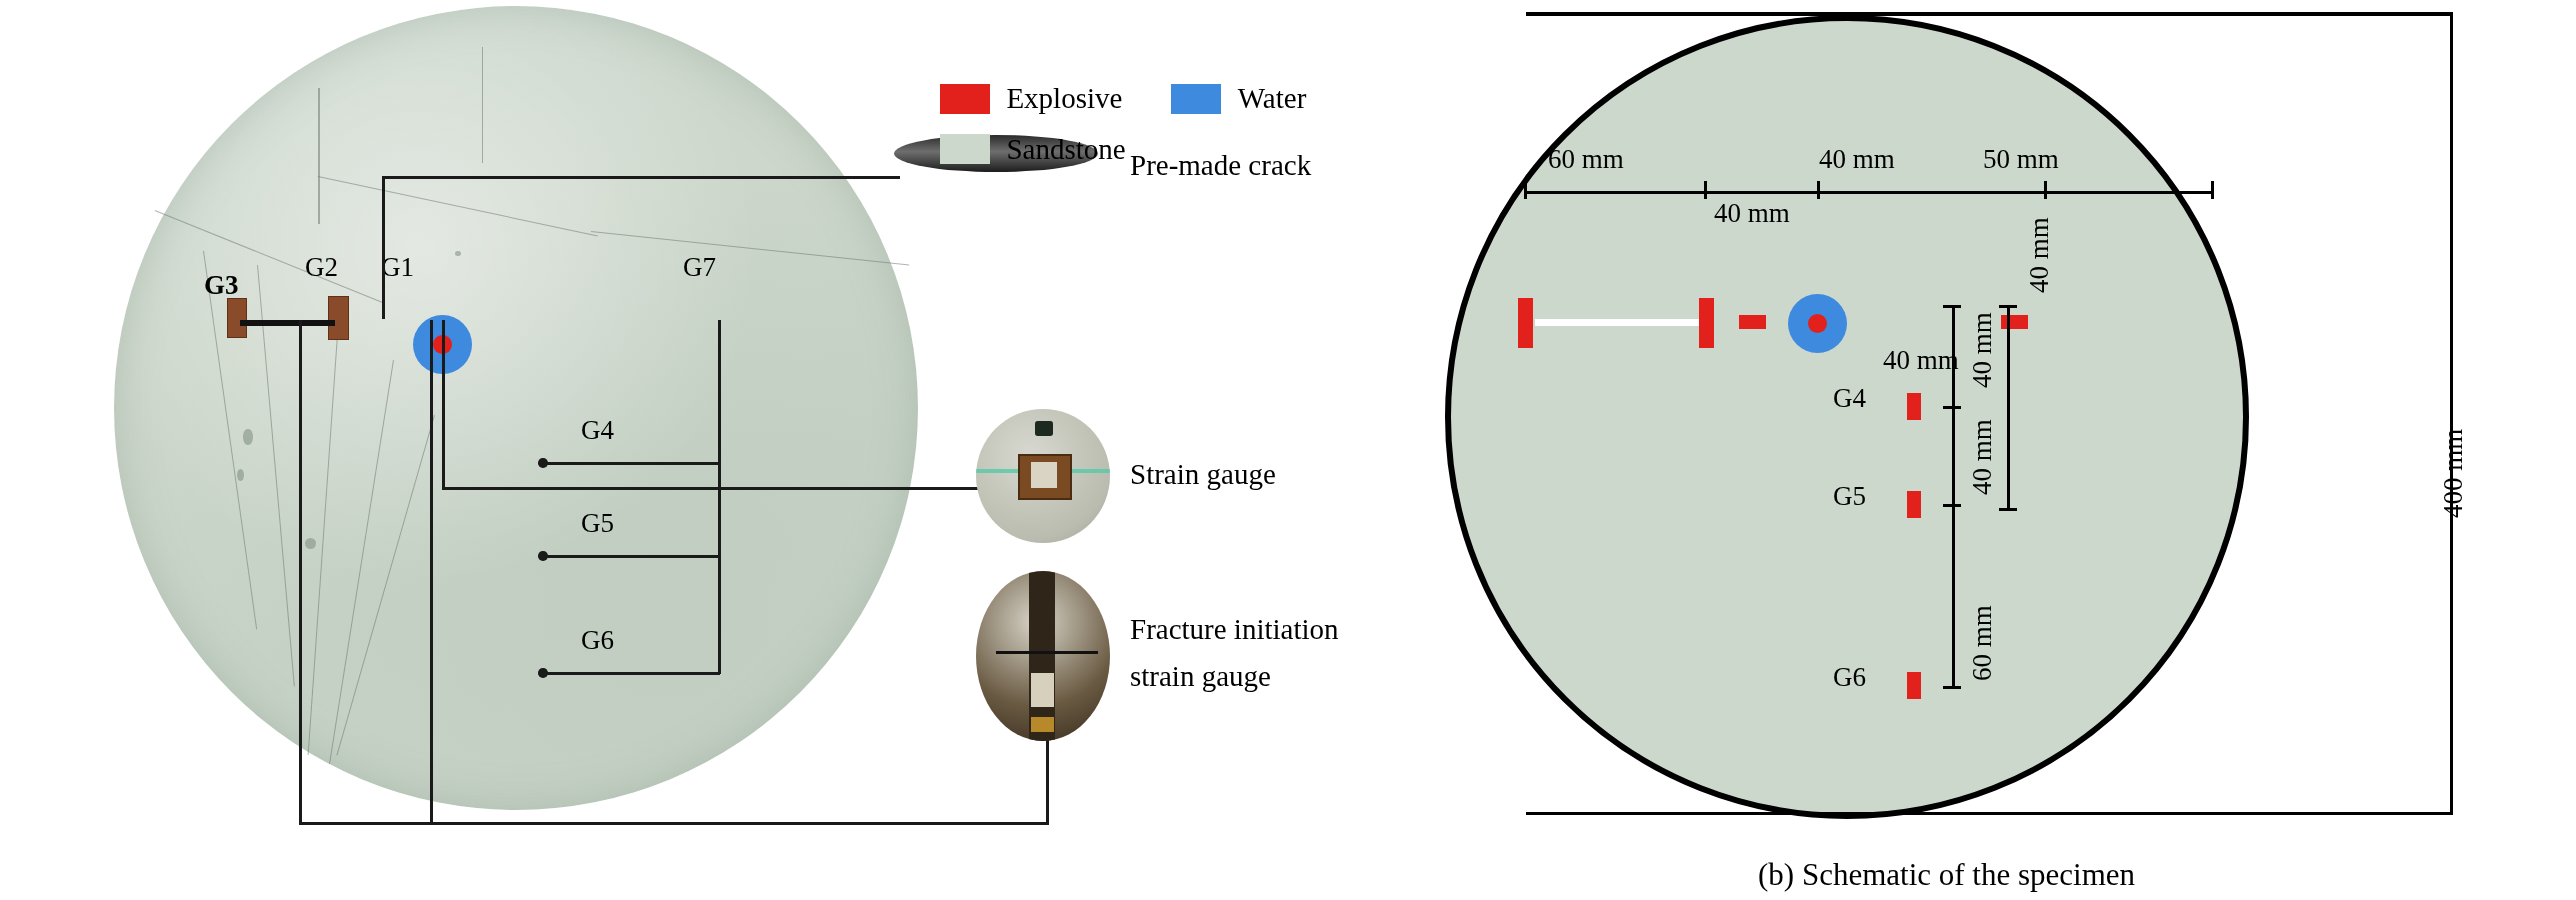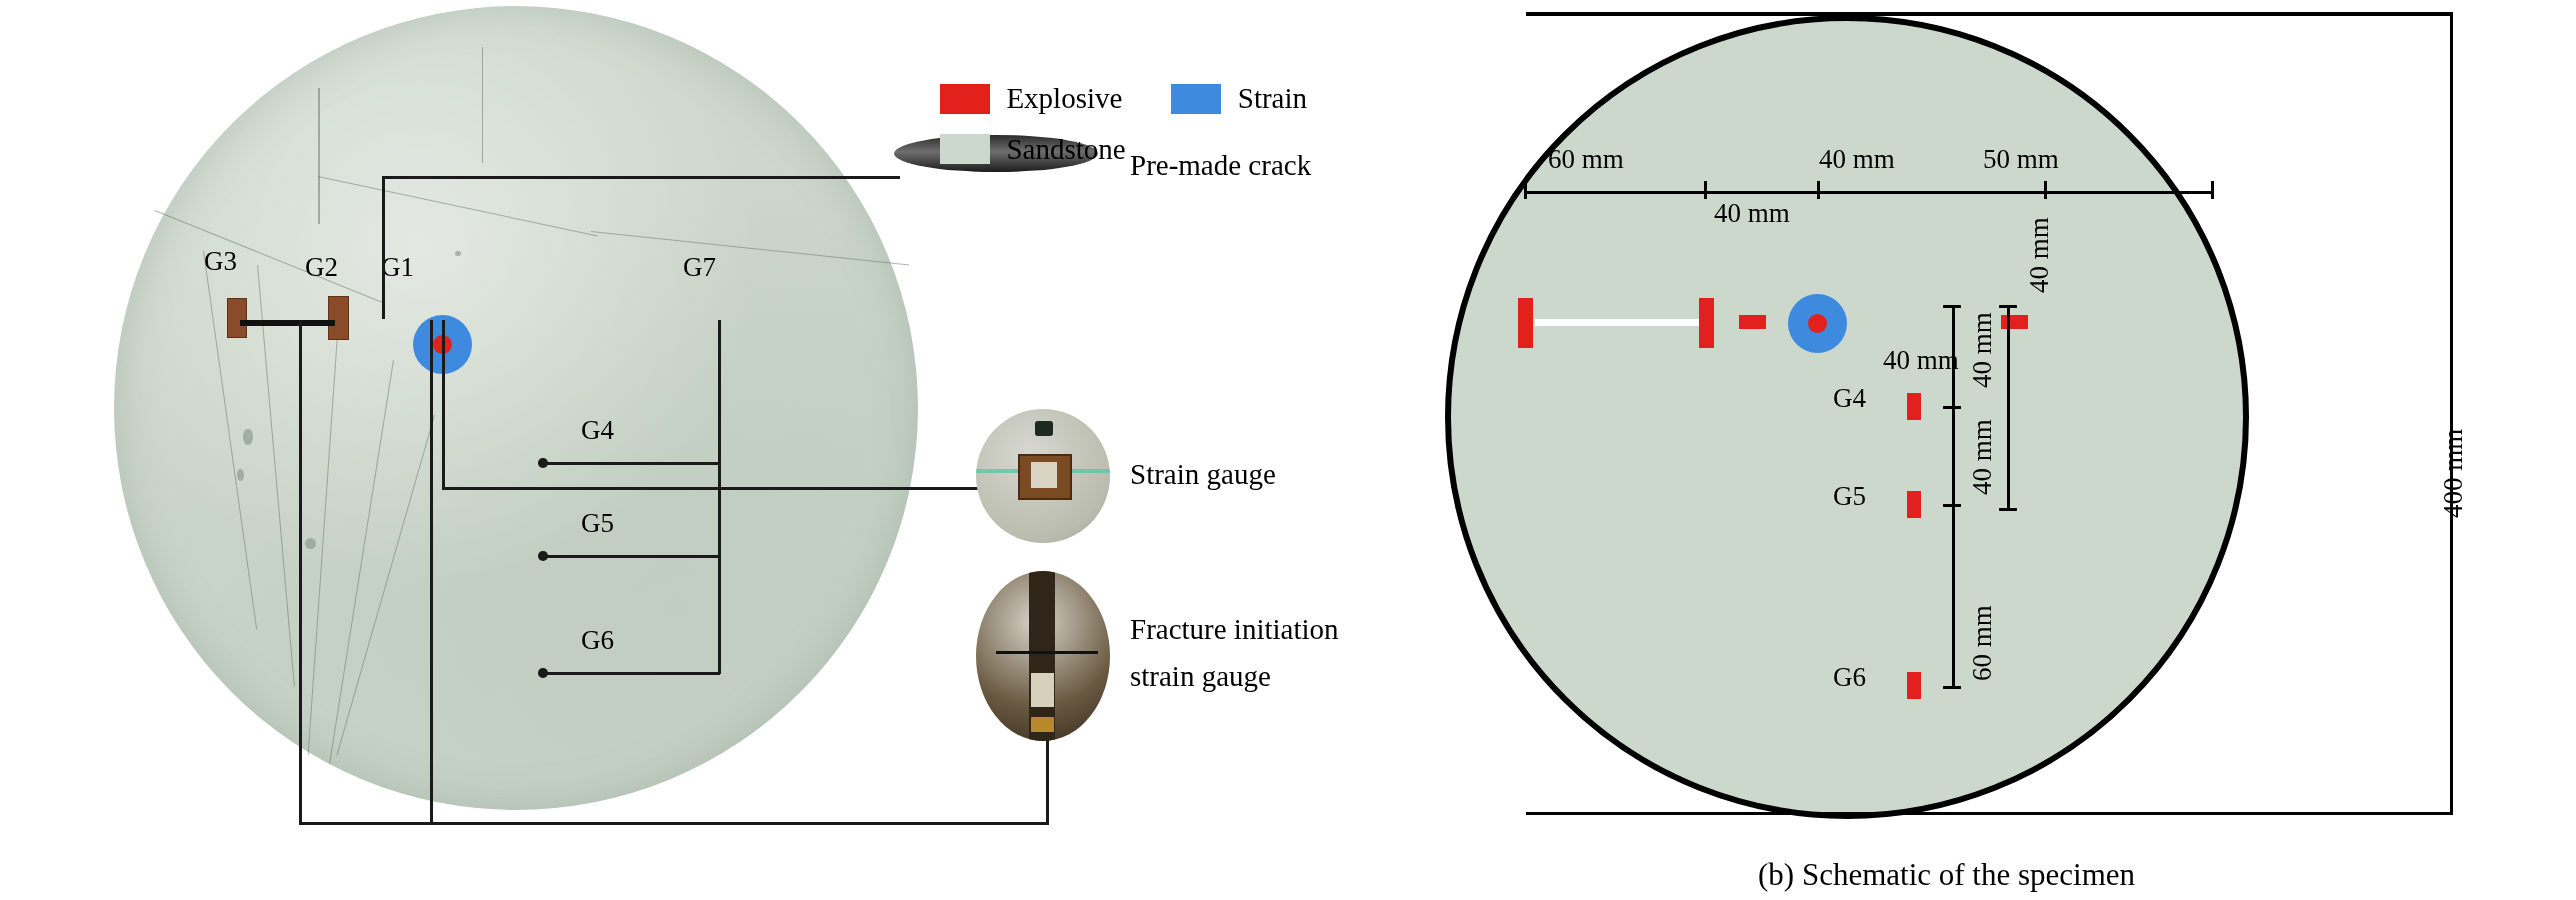--- a/index.html
+++ b/index.html
@@ -112,21 +112,21 @@
     </div>
 
     <div id="blast-hole">
       <div class="core"></div>
     </div>
 
     <div class="gauge-chip" style="left:227px;top:298px;width:17.7px;height:38px;"></div>
     <div class="gauge-chip" style="left:328px;top:296px;width:19px;height:42px;"></div>
     <div class="lead h" style="left:240px;top:320px;width:95px;background:#111;height:5.5px;"></div>
 
-    <div class="glabel" style="left:204px;top:248px;">G3</div>
+    <div class="glabel" style="left:204px;top:272px;font-weight:bold;">G3</div>
     <div class="glabel" style="left:305px;top:254px;">G2</div>
     <div class="glabel" style="left:381px;top:254px;">G1</div>
     <div class="glabel" style="left:683px;top:254px;">G7</div>
     <div class="glabel" style="left:581px;top:417px;">G4</div>
     <div class="glabel" style="left:581px;top:510px;">G5</div>
     <div class="glabel" style="left:581px;top:627px;">G6</div>
 
     <div class="lead v" style="left:382px;top:176px;height:143px;"></div>
     <div class="lead h" style="left:382px;top:176px;width:518px;"></div>
 
@@ -148,21 +148,21 @@
     <div class="lead v" style="left:1046px;top:722px;height:101px;"></div>
 
     <div class="crack-ellipse"></div>
     <div class="callout-txt" style="left:1130px;top:149px;">Pre-made crack</div>
 
     <div id="legend">
       <div class="legend-row">
         <span class="sw red"></span>
         <span class="legend-txt">Explosive</span>
         <span class="sw blue" style="margin-left:49px;"></span>
-        <span class="legend-txt">Strain</span>
+        <span class="legend-txt">Water</span>
       </div>
       <div class="legend-row">
         <span class="sw sand"></span>
         <span class="legend-txt">Sandstone</span>
       </div>
     </div>
 
     <div class="inset" id="inset-strain">
       <div style="position:absolute;left:0;top:60px;width:134px;height:4.1px;background:#55c9a8;opacity:.8;"></div>
       <div style="position:absolute;left:42px;top:45px;width:50px;height:42px;background:#7a4a22;border:2px solid #4a2c12;"></div>

